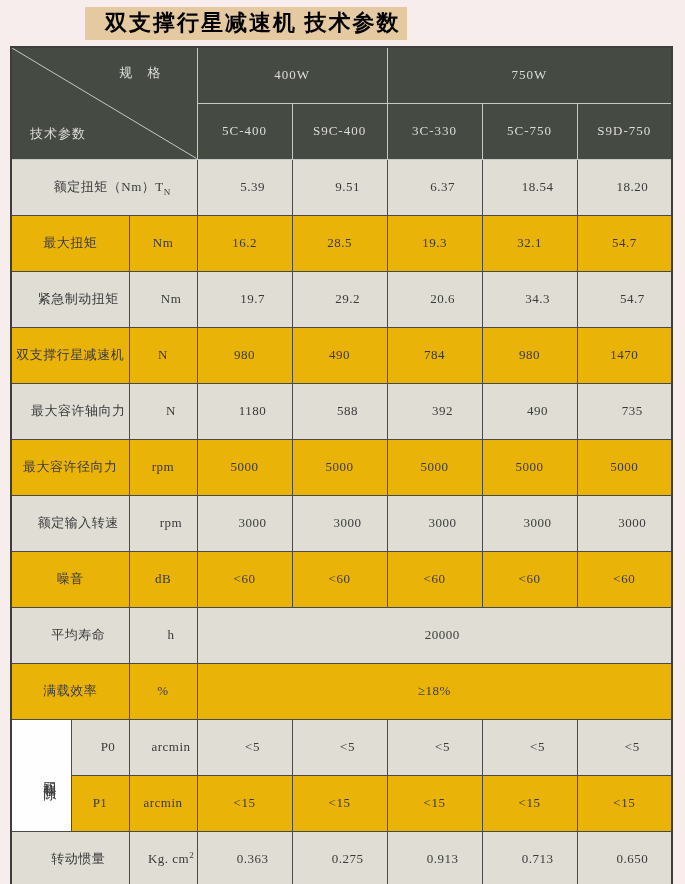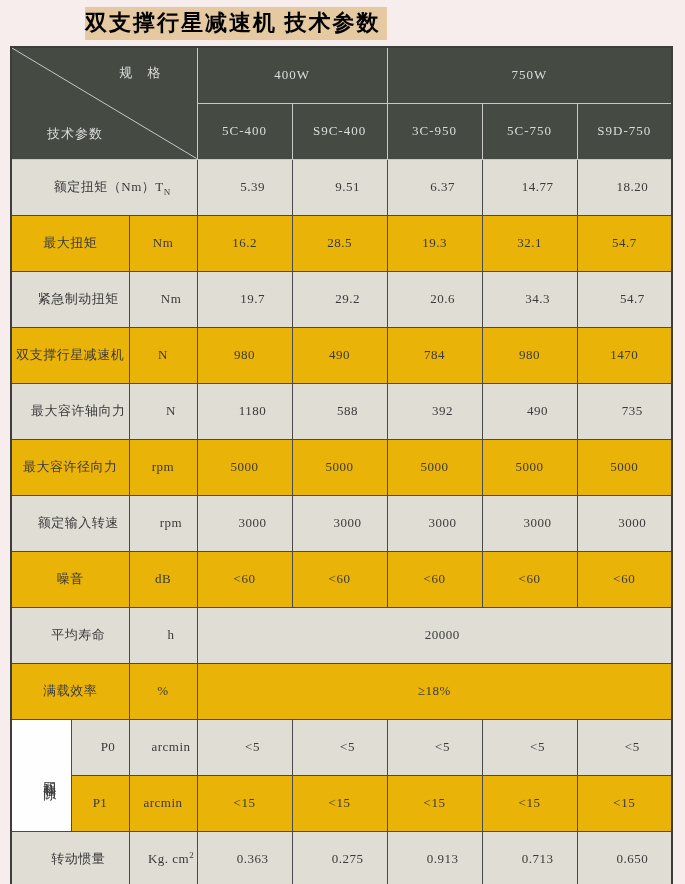--- a/index.html
+++ b/index.html
@@ -12,21 +12,21 @@
     position: relative;
   }
   .title-wrap { padding: 7px 0 6px 85px; }
   .page-title {
     display: inline-block;
     background: #e4c9a1;
     color: #000;
     font-size: 22px;
     font-weight: bold;
     letter-spacing: 2px;
-    padding: 1px 6px 2px 0;
+    padding: 1px 6px 2px 20px;
     font-family: "Liberation Serif", "DejaVu Serif", serif;
   }
   table.spec {
     border-collapse: collapse;
     table-layout: fixed;
     width: 662px;
     margin-left: 10px;
     border: 2px solid #3d3d3d;
   }
   col.c-group { width: 60px; }
@@ -42,21 +42,21 @@
     border: 1px solid #c8c8c8;
     text-align: center;
     vertical-align: middle;
     font-size: 13px;
     letter-spacing: 1px;
   }
   tr.hdr-row { height: 56px; }
   td.corner { position: relative; padding: 16px; }
   td.corner svg { position: absolute; top: 0; left: 0; width: 100%; height: 100%; }
   .corner-spec  { position: absolute; top: 16px; right: 30px; letter-spacing: 6px; }
-  .corner-param { position: absolute; bottom: 16px; left: 35px; letter-spacing: 1px; margin-top: 31px; }
+  .corner-param { position: absolute; bottom: 16px; left: 18px; letter-spacing: 1px; margin-top: 31px; }
 
   
   tbody td {
     border: 1px solid #4a4a4a;
     text-align: center;
     vertical-align: middle;
     font-size: 13px;
     height: 56px;
     letter-spacing: 0.5px;
   }
@@ -98,32 +98,32 @@
         </svg>
         <span class="corner-spec">规  格</span>
         <span class="corner-param">技术参数</span>
       </td>
       <td colspan="2">400W</td>
       <td colspan="3">750W</td>
     </tr>
     <tr class="hdr-row">
       <td>5C-400</td>
       <td>S9C-400</td>
-      <td>3C-950</td>
+      <td>3C-330</td>
       <td>5C-750</td>
       <td>S9D-750</td>
     </tr>
   </thead>
   <tbody>
     <tr class="row-gray">
       <td colspan="3"><span>额定扭矩（Nm）T</span><sub>N</sub></td>
       <td>5.39</td>
       <td>9.51</td>
       <td>6.37</td>
-      <td>14.77</td>
+      <td>18.54</td>
       <td>18.20</td>
     </tr>
     <tr class="row-white">
       <td colspan="2">最大扭矩</td>
       <td>Nm</td>
       <td>16.2</td>
       <td>28.5</td>
       <td>19.3</td>
       <td>32.1</td>
       <td>54.7</td>

